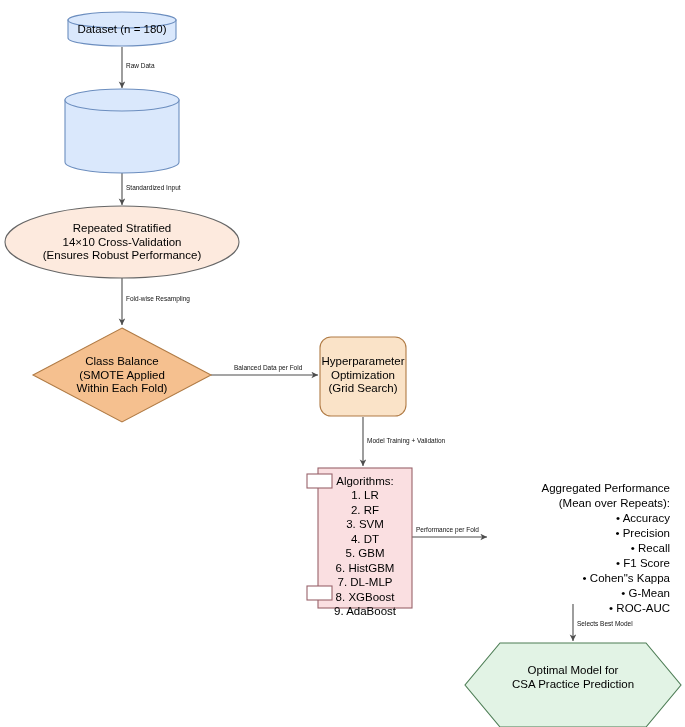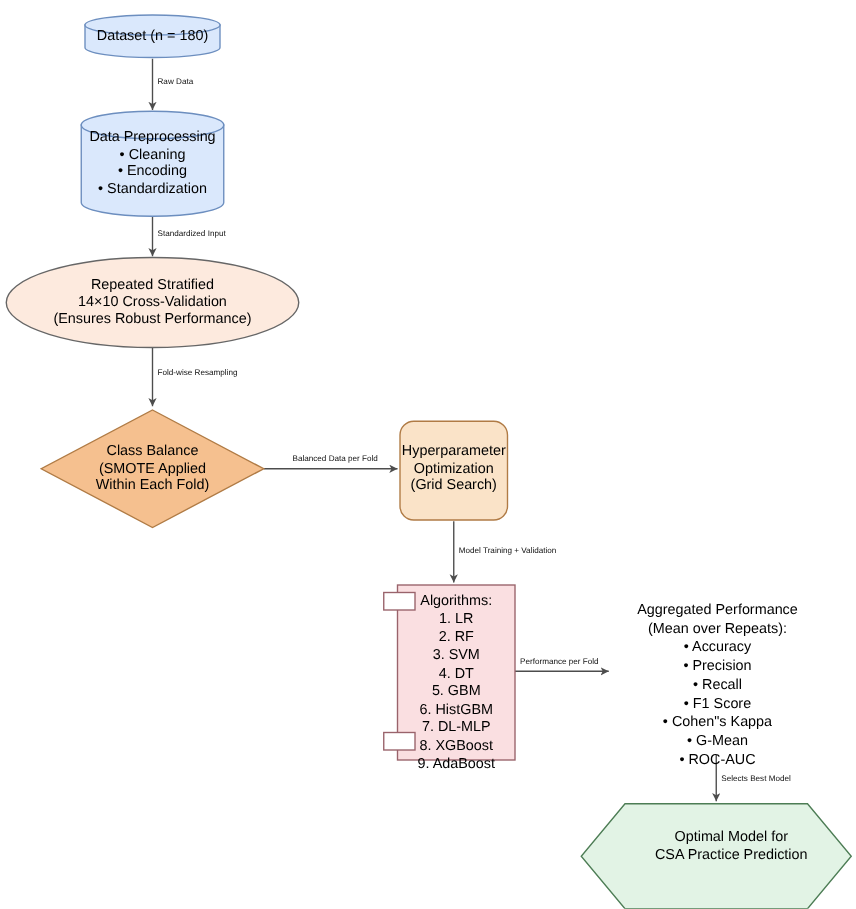--- a/index.html
+++ b/index.html
@@ -49,21 +49,21 @@
   }
   .algo-text {
     position: absolute;
     text-align: center;
     font-size: 11.5px;
     line-height: 1.26;
     white-space: pre-line;
   }
   .perf-text {
     position: absolute;
-    text-align: center;
+    text-align: right;
     font-size: 11.5px;
     line-height: 1.3;
     white-space: pre-line;
   }
 </style>
 </head>
 <body>
 
 <div id="canvas">
 
@@ -124,24 +124,20 @@
       <rect x="307" y="586" width="25" height="14" fill="#ffffff" stroke="#99636b" stroke-width="1.1"></rect>
     </g>
 
     <g>
       <polygon points="500,643 646,643 681,685 646,727 500,727 465,685" fill="#e2f3e5" stroke="#4d7d55" stroke-width="1.1"></polygon>
     </g>
   </svg>
 
   <div class="node-text" style="left:68px; top:23px; width:108px;">Dataset (n = 180)</div>
 
-  <div class="node-text" style="left:60px; top:104px; width:124px;">Data Preprocessing
-• Cleaning
-• Encoding
-• Standardization</div>
 
   <div class="node-text" style="left:10px; top:222px; width:224px;">Repeated Stratified
 14×10 Cross-Validation
 (Ensures Robust Performance)</div>
 
   <div class="node-text" style="left:40px; top:355px; width:164px;">Class Balance
 (SMOTE Applied
 Within Each Fold)</div>
 
   <div class="node-text" style="left:316px; top:355px; width:94px;">Hyperparameter
@@ -162,21 +158,21 @@
   <div class="perf-text" style="left:478px; top:481px; width:192px;"><span>Aggregated Performance
 (Mean over Repeats):</span><span id="perf-list">
 • Accuracy
 • Precision
 • Recall
 • F1 Score
 • Cohen"s Kappa
 • G-Mean
 • ROC-AUC</span></div>
 
-  <div class="node-text" style="left:485px; top:664px; width:200px;">Optimal Model for
+  <div class="node-text" style="left:473px; top:664px; width:200px;">Optimal Model for
 CSA Practice Prediction</div>
 
   <div class="edge-label" style="left:125px; top:62px;">Raw Data</div>
 
   <div class="edge-label" style="left:125px; top:184px;">Standardized Input</div>
 
   <div class="edge-label" style="left:125px; top:295px;">Fold-wise Resampling</div>
 
   <div class="edge-label" style="left:233px; top:364px;">Balanced Data per Fold</div>
 

